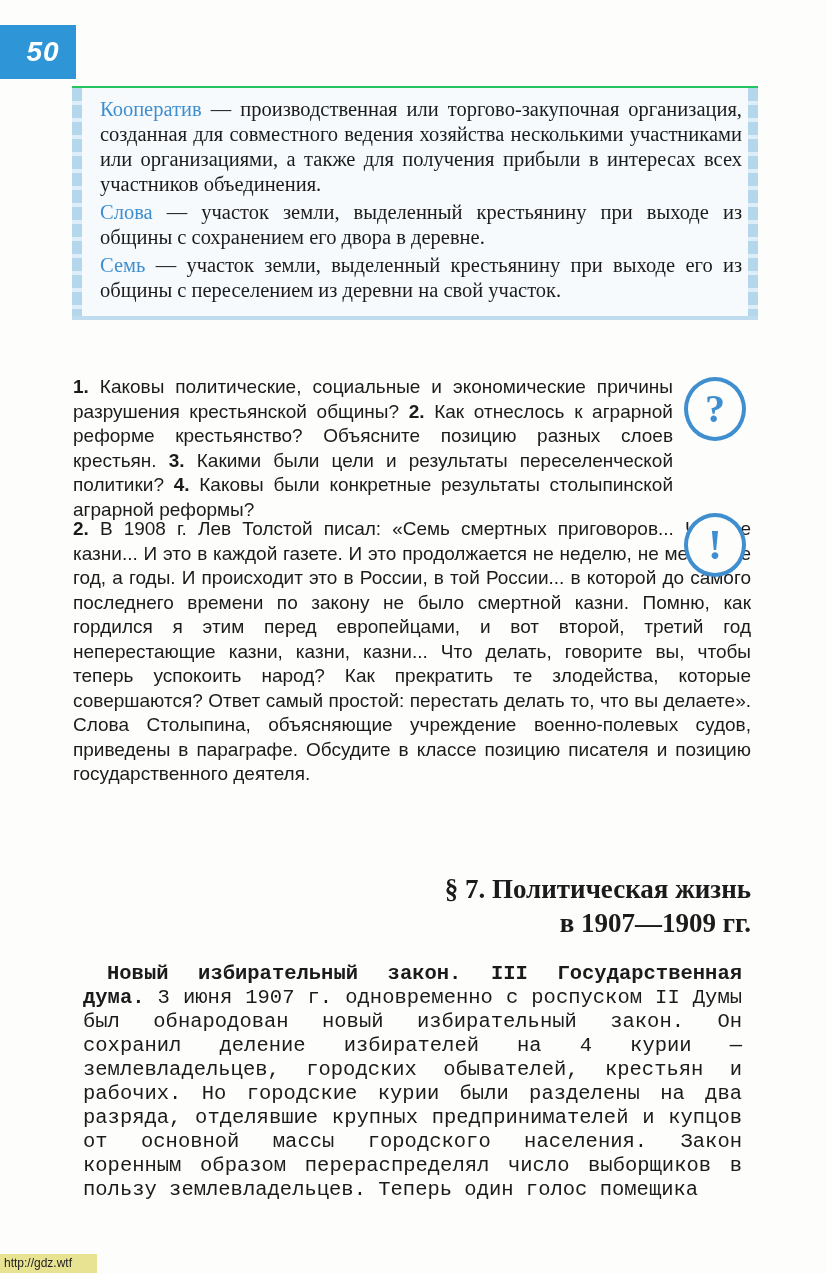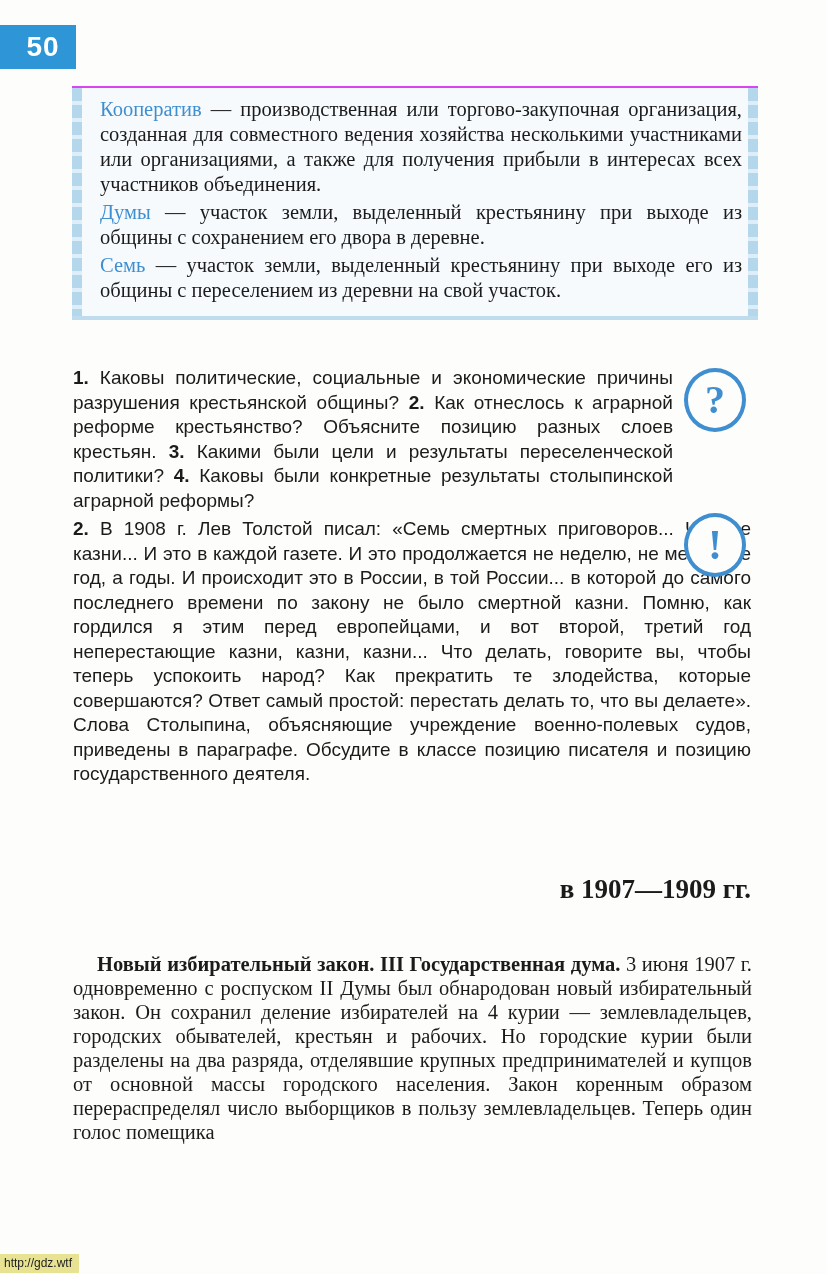--- a/index.html
+++ b/index.html
@@ -8,35 +8,36 @@
     width:827px;height:1274px;
     margin:0 auto;
     background:#fdfdfc;
     overflow:hidden;
     font-family:"Liberation Serif","DejaVu Serif",serif;
     color:#1b1b1b;
   }
 
   
   .page-tab{
-    position:absolute;left:0;top:25px;width:76px;height:44px;
+    position:absolute;left:0;top:25px;width:76px;height:54px;
     background:#2e96d6;
     display:flex;align-items:center;justify-content:center;
     padding-left:10px;box-sizing:border-box;
     font-family:"Liberation Sans","DejaVu Sans",sans-serif;
     font-weight:bold;font-size:28px;color:#ffffff;
     letter-spacing:1px;
+    font-style:italic;
   }
 
   
   .defbox{
     position:absolute;left:72px;top:86px;width:686px;
     box-sizing:border-box;
     background:#f6fafd;
-    border-top:2px solid #d946ef;
+    border-top:2px solid #22c55e;
     border-bottom:4px solid #bedcee;
     padding:9px 16px 10px 28px;
   }
   .defbox .edge{
     position:absolute;top:0;bottom:0;width:10px;
     background:repeating-linear-gradient(to bottom,#b5d7ec 0 13px,#ddeef8 13px 17px);
   }
   .defbox .edge.left{left:0;}
   .defbox .edge.right{right:0;}
   .def{
@@ -44,21 +45,21 @@
     font-size:20.5px;line-height:25px;
     text-align:justify;
   }
   .def .term{color:#3e8ed0;}
 
   
   .sans{
     font-family:"Liberation Sans","DejaVu Sans",sans-serif;
     font-size:19px;line-height:24.5px;text-align:justify;
   }
-  .sec-questions{position:absolute;left:73px;top:366px;width:678px;}
+  .sec-questions{position:absolute;left:73px;top:375px;width:678px;}
   .sec-questions p{margin:0 78px 0 0;}
   .sec-tasks{position:absolute;left:73px;top:517px;width:678px;}
   .sec-tasks p{margin:0;}
   .sec-tasks p.beside-icon{margin-right:78px;}
   .sans b{font-weight:bold;}
 
   
   .round-icon{
     position:absolute;
     width:54px;height:56px;
@@ -74,48 +75,48 @@
   
   .sec-heading{
     position:absolute;left:73px;top:872px;width:678px;
     text-align:right;font-weight:bold;
     font-size:27px;line-height:34px;
   }
 
   
   .sec-para{position:absolute;left:73px;top:952px;width:679px;}
   .sec-para p{
-    margin:0;font-size:20.5px;line-height:24px;
-    text-align:justify;text-indent:24px;
+    margin:10px;font-size:20.5px;line-height:24px;
+    text-align:justify;text-indent:24px;font-family:Liberation Mono, monospace;
   }
 
   
   .footer-link{
     position:absolute;left:0;bottom:1px;
     background:#e8e393;
     font-family:"Liberation Sans","DejaVu Sans",sans-serif;
     font-size:12px;color:#1d1d1d;
-    padding:2px 7px 3px 4px;
+    padding:2px 25px 3px 4px;
   }
 </style>
 </head>
 <body>
 
 <div class="page">
 
   <div class="page-tab">
     <span>50</span>
   </div>
 
   <div class="defbox">
     <div class="edge left"></div>
     <div class="edge right"></div>
     <div id="def-list">
         <p class="def"><span class="term">Кооператив</span> — производственная или торгово-закупочная организация, созданная для совместного ведения хозяйства несколькими участниками или организациями, а также для получения прибыли в интересах всех участников объединения.</p>
-        <p class="def"><span class="term">Думы</span> — участок земли, выделенный крестьянину при выходе из общины с сохранением его двора в деревне.</p>
+        <p class="def"><span class="term">Слова</span> — участок земли, выделенный крестьянину при выходе из общины с сохранением его двора в деревне.</p>
         <p class="def"><span class="term">Семь</span> — участок земли, выделенный крестьянину при выходе его из общины с переселением из деревни на свой участок.</p>
       </div>
   </div>
 
   <div class="sec-questions sans">
     <p id="q-text"><b>1.</b> Каковы политические, социальные и экономические причины разрушения крестьянской общины? <b>2.</b> Как отнеслось к аграрной реформе крестьянство? Объясните позицию разных слоев крестьян. <b>3.</b> Какими были цели и результаты переселенческой политики? <b>4.</b> Каковы были конкретные результаты столыпинской аграрной реформы?</p>
     <div class="round-icon icon-q">
       <span>?</span>
     </div>
   </div>
@@ -123,20 +124,21 @@
   <div class="sec-tasks sans">
     <div id="task-list">
         <p><b>2.</b> В 1908 г. Лев Толстой писал: «Семь смертных приговоров... Четыре казни... И это в каждой газете. И это продолжается не неделю, не месяц, не год, а годы. И происходит это в России, в той России... в которой до самого последнего времени по закону не было смертной казни. Помню, как гордился я этим перед европейцами, и вот второй, третий год неперестающие казни, казни, казни... Что делать, говорите вы, чтобы теперь успокоить народ? Как прекратить те злодейства, которые совершаются? Ответ самый простой: перестать делать то, что вы делаете». Слова Столыпина, объясняющие учреждение военно-полевых судов, приведены в параграфе. Обсудите в классе позицию писателя и позицию государственного деятеля.</p>
       </div>
     <div class="round-icon icon-ex">
       <span>!</span>
     </div>
   </div>
 
   <div class="sec-heading">
+    <div>§ 7. Политическая жизнь</div>
     <div>в 1907—1909 гг.</div>
   </div>
 
   <div class="sec-para">
     <p><b>Новый избирательный закон. III Государственная дума.</b> <span>3 июня 1907 г. одновременно с роспуском II Думы был обнародован новый избирательный закон. Он сохранил деление избирателей на 4 курии — землевладельцев, городских обывателей, крестьян и рабочих. Но городские курии были разделены на два разряда, отделявшие крупных предпринимателей и купцов от основной массы городского населения. Закон коренным образом перераспределял число выборщиков в пользу землевладельцев. Теперь один голос помещика</span></p>
   </div>
 
   <div class="footer-link">http://gdz.wtf</div>
 
 </div>

